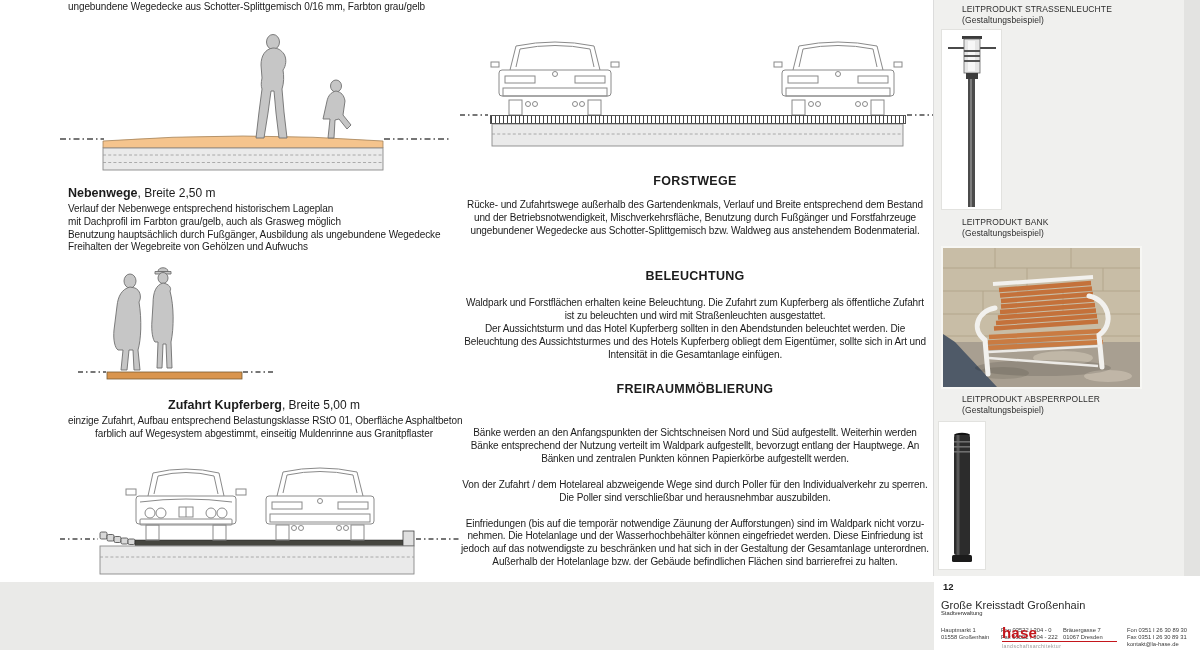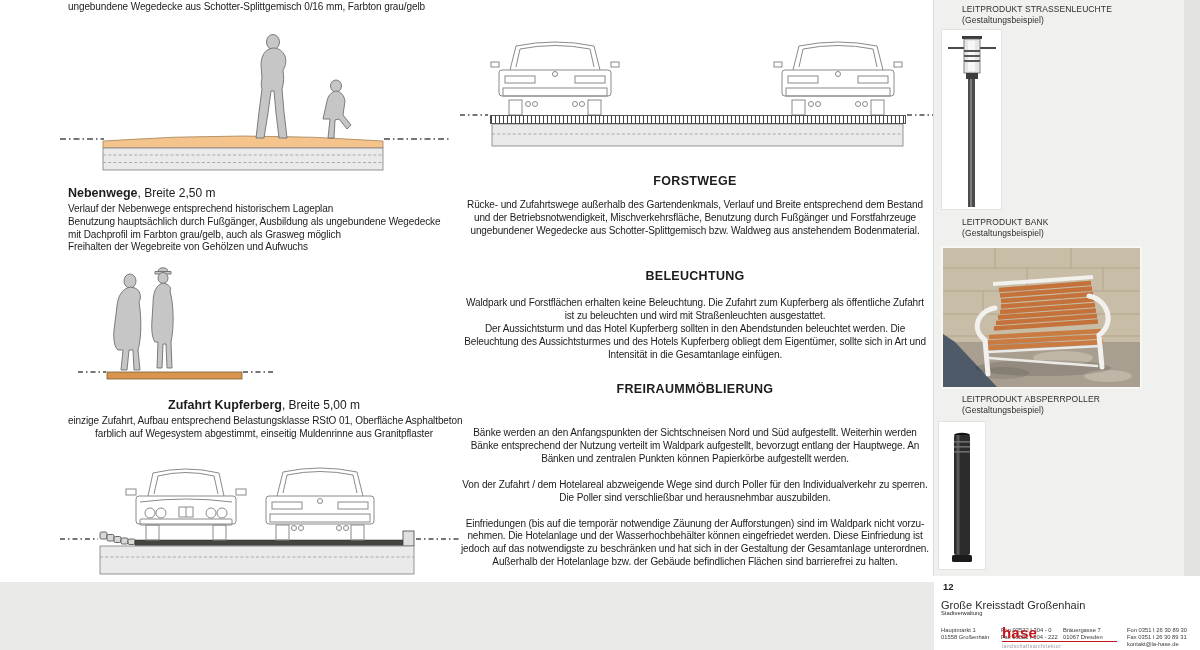--- a/index.html
+++ b/index.html
@@ -59,22 +59,22 @@
       <ellipse cx="213" cy="16" rx="6.5" ry="7.5"></ellipse>
       <path d="M213,22 C205,23 201,30 201,39 L202,52 C201,57 201,60 202,63 L199,86 L196,112 L204,112 L208,87 L211,65 L214,65 L216,87 L219,112 L227,112 L224,86 L222,63 C224,57 224,50 223,44 C226,40 227,33 224,28 C221,24 218,22 213,22 Z"></path>
       <ellipse cx="276" cy="60" rx="5.5" ry="6"></ellipse>
       <path d="M276,65 C271,66 268,70 267,75 L263,93 L270,93 L268,112 L274,112 L275,94 L279,93 L287,103 L291,99 L283,89 L285,75 C284,69 281,66 276,65 Z"></path>
     </g>
   </svg>
 
   <div class="abs left-sec" style="left:68px;top:185px;">
     <h3><span>Nebenwege</span><span class="suffix">, Breite 2,50 m</span></h3>
     <div class="line">Verlauf der Nebenwege entsprechend historischem Lageplan</div>
+    <div class="line">mit Dachprofil im Farbton grau/gelb, auch als Grasweg möglich</div>
     <div class="line">Benutzung hauptsächlich durch Fußgänger, Ausbildung als ungebundene Wegedecke</div>
-    <div class="line">mit Dachprofil im Farbton grau/gelb, auch als Grasweg möglich</div>
     <div class="line">Freihalten der Wegebreite von Gehölzen und Aufwuchs</div>
   </div>
 
   <svg class="abs" style="left:60px;top:262px;" width="380" height="120" viewBox="0 0 380 120">
     <line x1="18" y1="110" x2="46" y2="110" stroke="#4a4a4a" stroke-width="1.4" stroke-dasharray="5 3 1.5 3"></line>
     <line x1="183" y1="110" x2="214" y2="110" stroke="#4a4a4a" stroke-width="1.4" stroke-dasharray="5 3 1.5 3"></line>
     <rect x="47" y="110" width="135" height="7" fill="#d9954e" stroke="#7a5c33" stroke-width="0.8"></rect>
     <g fill="#c6c6c6" stroke="#6f6f6f" stroke-width="0.9">
       <ellipse cx="70" cy="19" rx="6" ry="7"></ellipse>
       <path d="M70,25 C62,27 58,34 57,44 L54,68 C53,78 55,86 58,88 L63,88 L61,108 L67,108 L69,88 L73,88 L74,108 L80,108 L78,88 C81,78 82,58 79,40 C82,35 80,28 75,26 Z"></path>

